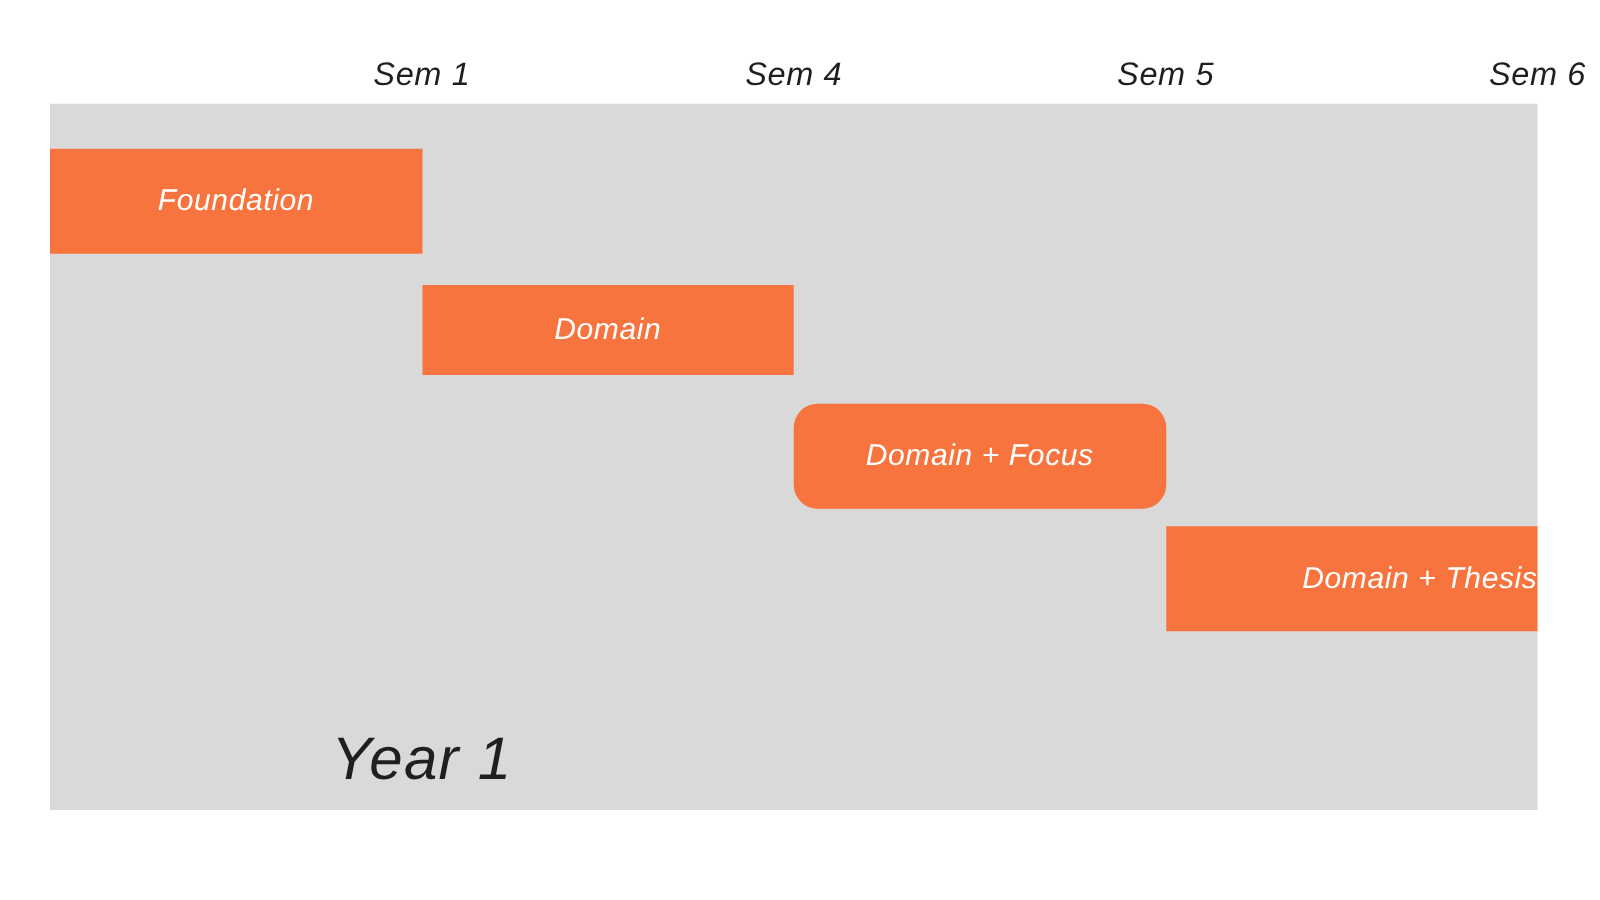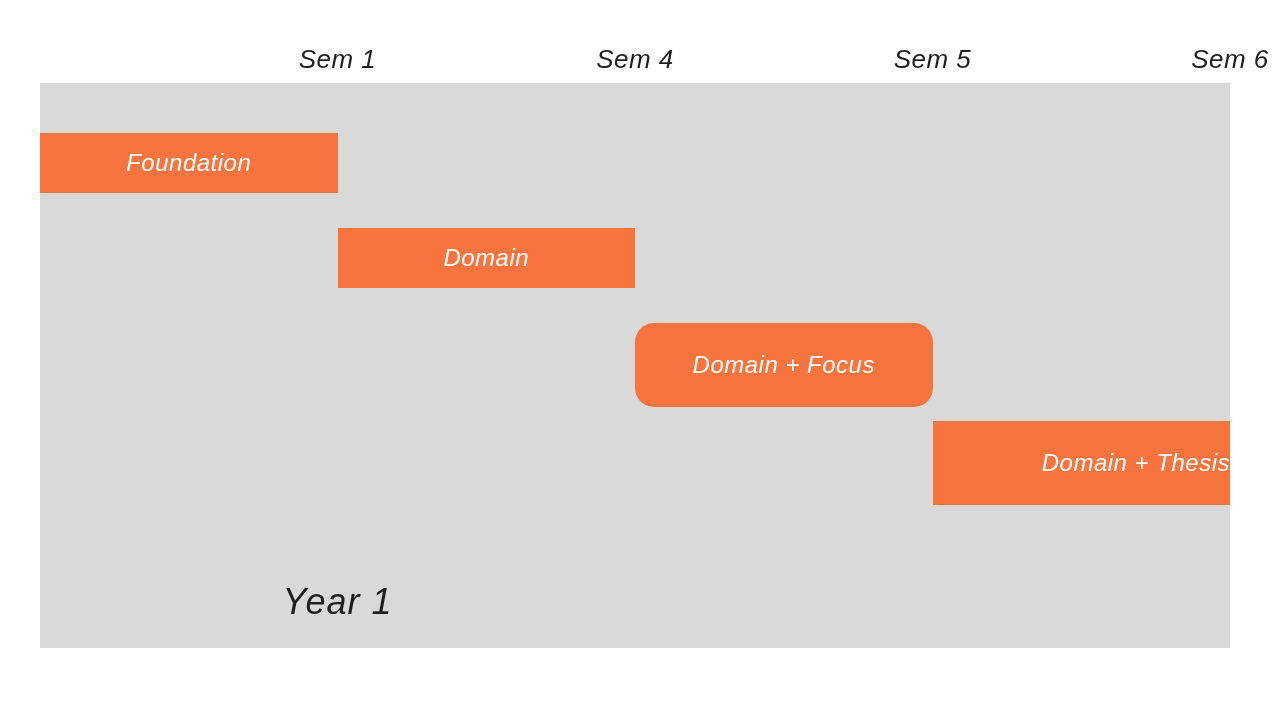--- a/index.html
+++ b/index.html
@@ -40,42 +40,42 @@
   .gantt-bar .bar-label {
     color: var(--bar-text, #ffffff);
     font-size: 24px;
     font-weight: 300;
     letter-spacing: 0.5px;
     white-space: nowrap;
   }
   .year-label {
     position: absolute;
     transform: translateX(-50%);
-    font-size: 36px;
+    font-size: 48px;
     font-weight: 300;
     letter-spacing: 1px;
     color: var(--axis-text, #1f1f1f);
     white-space: nowrap;
     line-height: 1;
   }
 </style>
 </head>
 <body>
 
 <div class="canvas">
   <div class="plot-area" id="plotArea" style="left: 40px; top: 83px; width: 1190px; height: 565px;"></div>
 
 <div class="sem-label" style="left: 337.5px; top: 46px;">Sem 1</div>
     <div class="sem-label" style="left: 635px; top: 46px;">Sem 4</div>
     <div class="sem-label" style="left: 932.5px; top: 46px;">Sem 5</div>
     <div class="sem-label" style="left: 1230px; top: 46px;">Sem 6</div>
-    <div class="gantt-bar" style="left: 40px; width: 297.5px; top: 133px; height: 60px;">
+    <div class="gantt-bar" style="left: 40px; width: 297.5px; top: 119px; height: 84px;">
       <span class="bar-label">Foundation</span>
     </div>
-    <div class="gantt-bar" style="left: 337.5px; width: 297.5px; top: 228px; height: 60px;">
+    <div class="gantt-bar" style="left: 337.5px; width: 297.5px; top: 228px; height: 72px;">
       <span class="bar-label">Domain</span>
     </div>
     <div class="gantt-bar" style="left: 635px; width: 297.5px; top: 323px; height: 84px; border-radius: 19px;">
       <span class="bar-label">Domain + Focus</span>
     </div>
     <div class="gantt-bar" style="left: 932.5px; width: 297.5px; top: 421px; height: 84px; justify-content: flex-end;">
       <span class="bar-label">Domain + Thesis</span>
     </div>
     <div class="year-label" style="left: 337.5px; top: 584px;">Year 1</div>
   </div>

